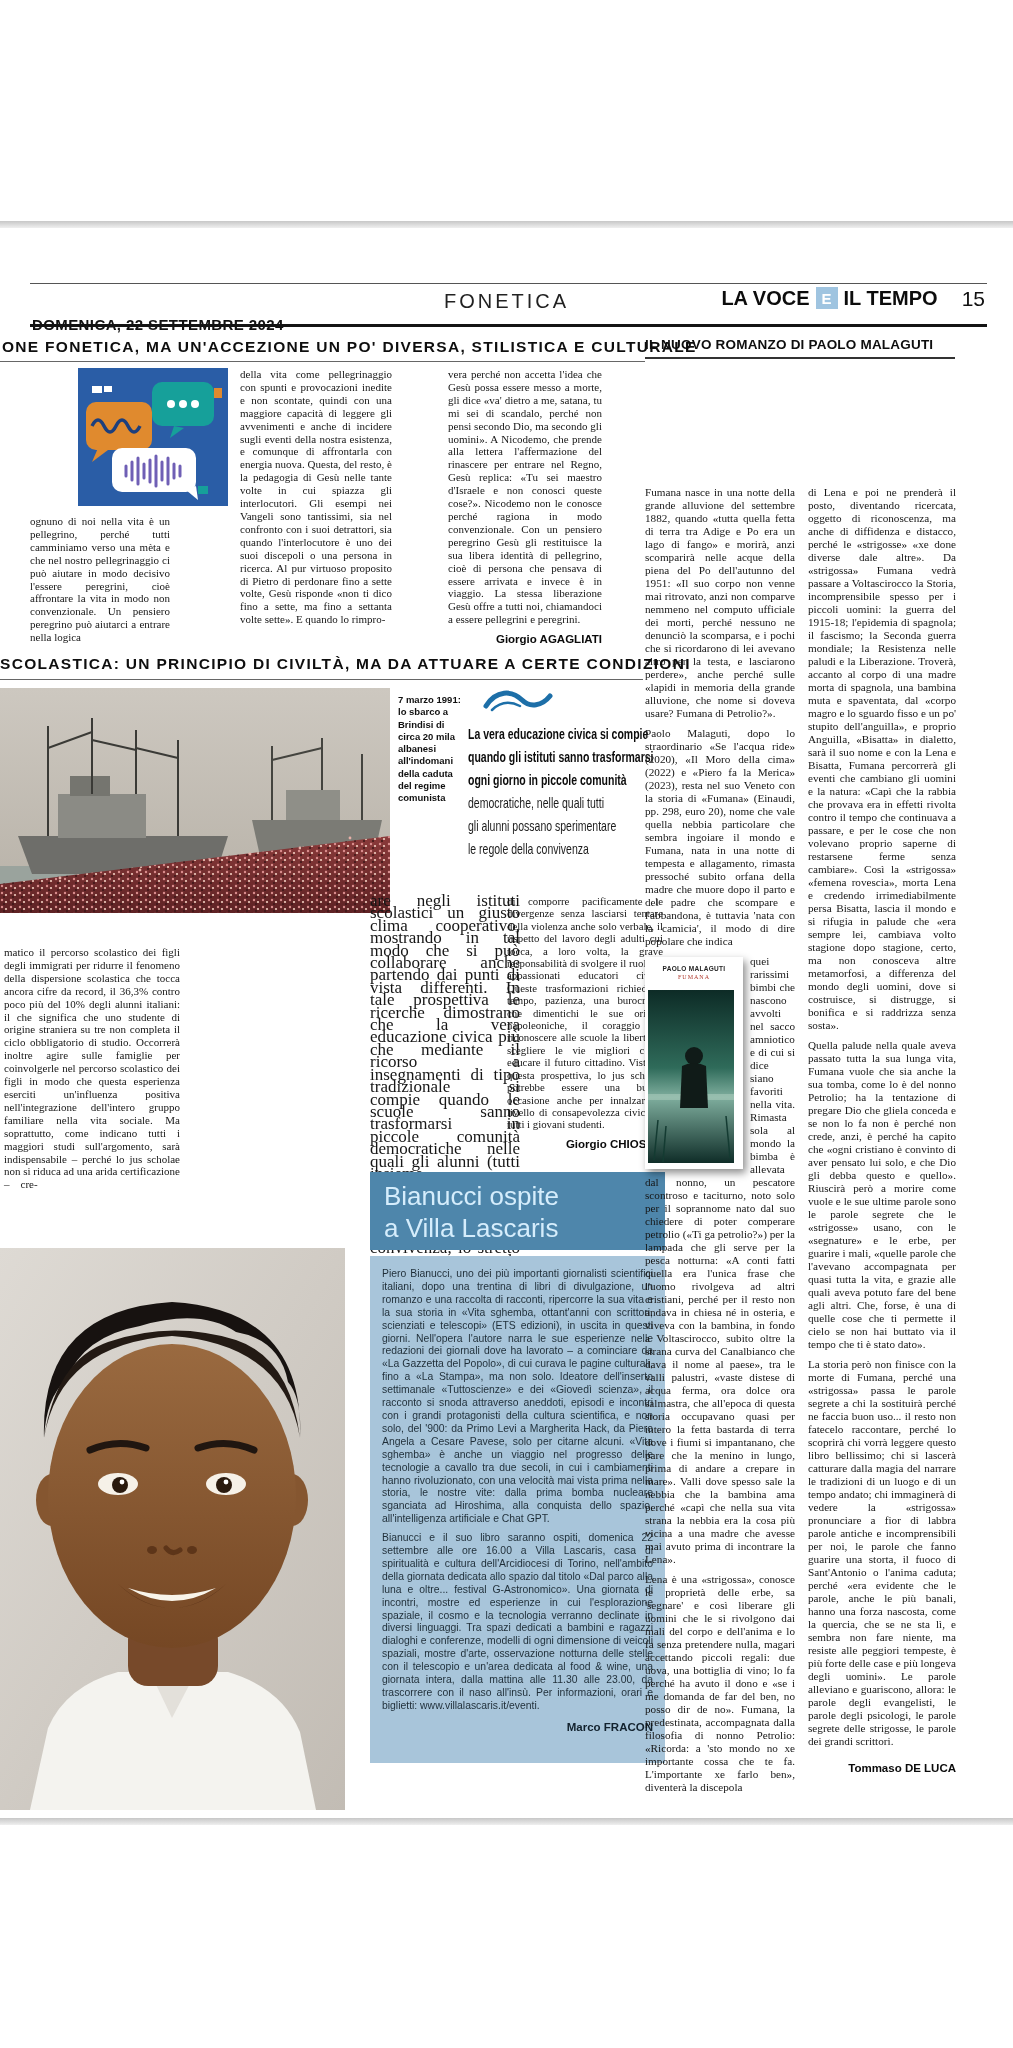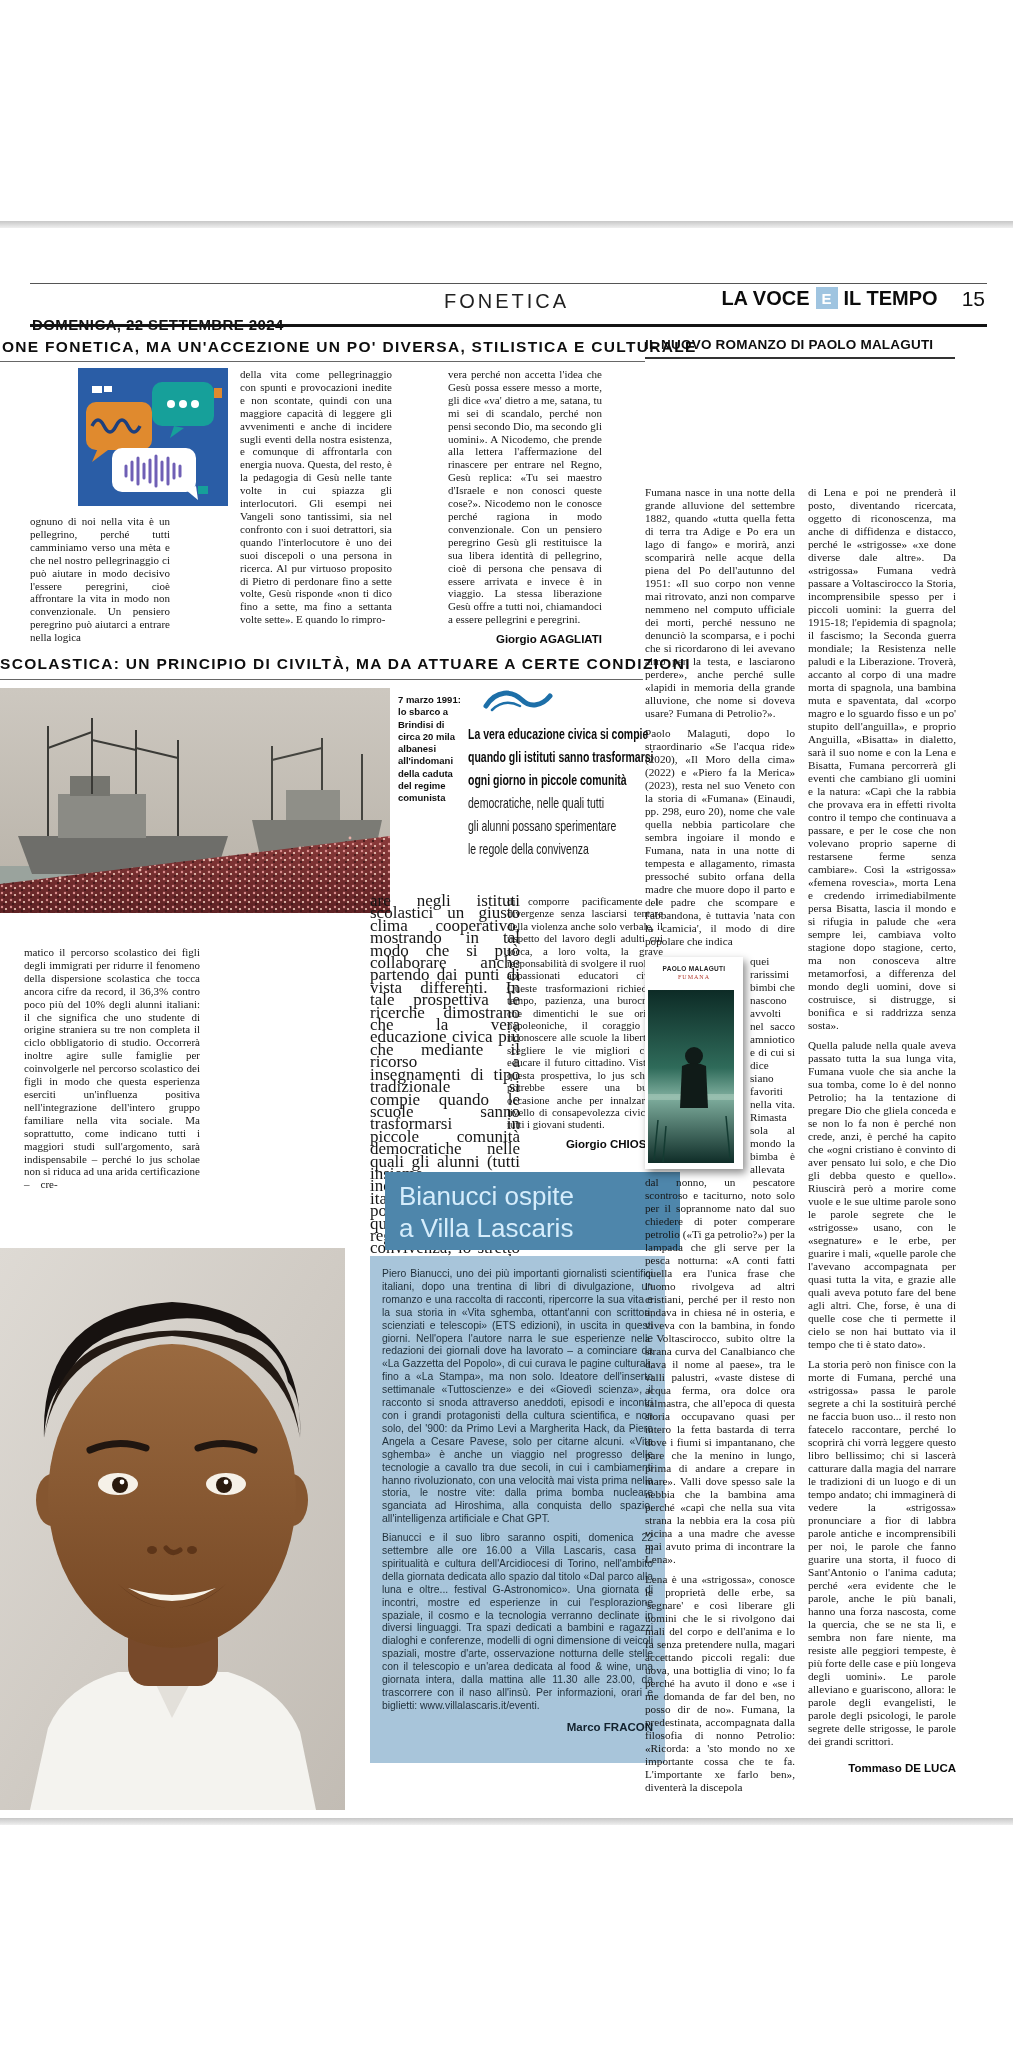--- a/index.html
+++ b/index.html
@@ -183,32 +183,32 @@
   </div>
   <div class="abs" style="left:468px;top:722px;width:176px;">
     <div class="q-line">La vera educazione civica si compie</div>
     <div class="q-line">quando gli istituti sanno trasformarsi</div>
     <div class="q-line">ogni giorno in piccole comunità</div>
     <div class="q-line light">democratiche, nelle quali tutti</div>
     <div class="q-line light">gli alunni possano sperimentare</div>
     <div class="q-line light">le regole della convivenza</div>
   </div>
 
-  <div class="serif-col" style="left:24px;top:946px;width:176px;">
+  <div class="serif-col" style="left:4px;top:946px;width:176px;">
     <p>matico il percorso scolastico dei figli degli immigrati per ridurre il fenomeno della dispersione scolastica che tocca ancora cifre da record, il 36,3% contro poco più del 10% degli alunni italiani: il che significa che uno studente di origine straniera su tre non completa il ciclo obbligatorio di studio. Occorrerà inoltre agire sulle famiglie per coinvolgerle nel percorso scolastico dei figli in modo che questa esperienza eserciti un'influenza positiva nell'integrazione dell'intero gruppo familiare nella vita sociale. Ma soprattutto, come indicano tutti i maggiori studi sull'argomento, sarà indispensabile – perché lo jus scholae non si riduca ad una arida certificazione –&nbsp;&nbsp;&nbsp;&nbsp;cre-</p>
   </div>
   <div class="serif-col" style="left:345px;top:895px;width:150px;font-size:17px;line-height:12.4px;margin-left:25px;">
     <p>are negli istituti scolastici un giusto clima cooperativo, mostrando in tal modo che si può collaborare anche partendo dai punti di vista differenti. In tale prospettiva le ricerche dimostrano che la vera educazione civica più che mediante il ricorso a insegnamenti di tipo tradizionale si compie quando le scuole sanno trasformarsi in piccole comunità democratiche nelle quali gli alunni (tutti insieme, indistintamente italiani e non) possano sperimentare quotidianamente le regole della convivenza, lo stretto rapporto tra la legittima rivendicazione dei diritti e la non meno importante osservanza dei doveri, la necessità</p>
   </div>
   <div class="serif-col" style="left:507px;top:895px;width:156px;font-size:10.8px;line-height:12.4px;">
     <p>di comporre pacificamente le divergenze senza lasciarsi tentare della violenza anche solo verbale, il rispetto del lavoro degli adulti cui tocca, a loro volta, la grave responsabilità di svolgere il ruolo di appassionati educatori civici. Queste trasformazioni richiedono tempo, pazienza, una burocrazia che dimentichi le sue origini napoleoniche, il coraggio di riconoscere alle scuole la libertà di scegliere le vie migliori come educare il futuro cittadino. Vista in questa prospettiva, lo jus scholae potrebbe essere una buona occasione anche per innalzare il livello di consapevolezza civica di tutti i giovani studenti.</p>
     <div class="sig">Giorgio CHIOSSO</div>
   </div>
 
-  <div class="box-title" style="left:385px;top:1172px;width:281px;height:70px;">
+  <div class="box-title" style="left:370px;top:1172px;width:281px;height:70px;">
     <div>Bianucci ospite</div>
     <div>a Villa Lascaris</div>
   </div>
   <div class="box-body" style="left:370px;top:1256px;width:271px;height:485px;">
     <p>Piero Bianucci, uno dei più importanti giornalisti scientifici italiani, dopo una trentina di libri di divulgazione, un romanzo e una raccolta di racconti, ripercorre la sua vita e la sua storia in «Vita sghemba, ottant'anni con scrittori, scienziati e telescopi» (ETS edizioni), in uscita in questi giorni. Nell'opera l'autore narra le sue esperienze nelle redazioni dei giornali dove ha lavorato – a cominciare da «La Gazzetta del Popolo», di cui curava le pagine culturali, fino a «La Stampa», ma non solo. Ideatore dell'inserto settimanale «Tuttoscienze» e dei «Giovedì scienza», il racconto si snoda attraverso aneddoti, episodi e incontri con i grandi protagonisti della cultura scientifica, e non solo, del '900: da Primo Levi a Margherita Hack, da Piero Angela a Cesare Pavese, solo per citarne alcuni. «Vita sghemba» è anche un viaggio nel progresso delle tecnologie a cavallo tra due secoli, in cui i cambiamenti hanno rivoluzionato, con una velocità mai vista prima nella storia, le nostre vite: dalla prima bomba nucleare sganciata ad Hiroshima, alla conquista dello spazio, all'intelligenza artificiale e Chat GPT.</p>
     <p>Bianucci e il suo libro saranno ospiti, domenica 22 settembre alle ore 16.00 a Villa Lascaris, casa di spiritualità e cultura dell'Arcidiocesi di Torino, nell'ambito della giornata dedicata allo spazio dal titolo «Dal parco alla luna e oltre... festival G-Astronomico». Una giornata di incontri, mostre ed esperienze in cui l'esplorazione spaziale, il cosmo e la tecnologia verranno declinate in diversi linguaggi. Tra spazi dedicati a bambini e ragazzi dialoghi e conferenze, modelli di ogni dimensione di veicoli spaziali, mostre d'arte, osservazione notturna delle stelle con il telescopio e un'area dedicata al food &amp; wine, una giornata intera, dalla mattina alle 11.30 alle 23.00, da trascorrere con il naso all'insù. Per informazioni, orari e biglietti: www.villalascaris.it/eventi.</p>
     <div class="box-sig">Marco FRACON</div>
   </div>
 
   <div class="photo-frame" style="left:0;top:1248px;width:345px;height:562px;">

